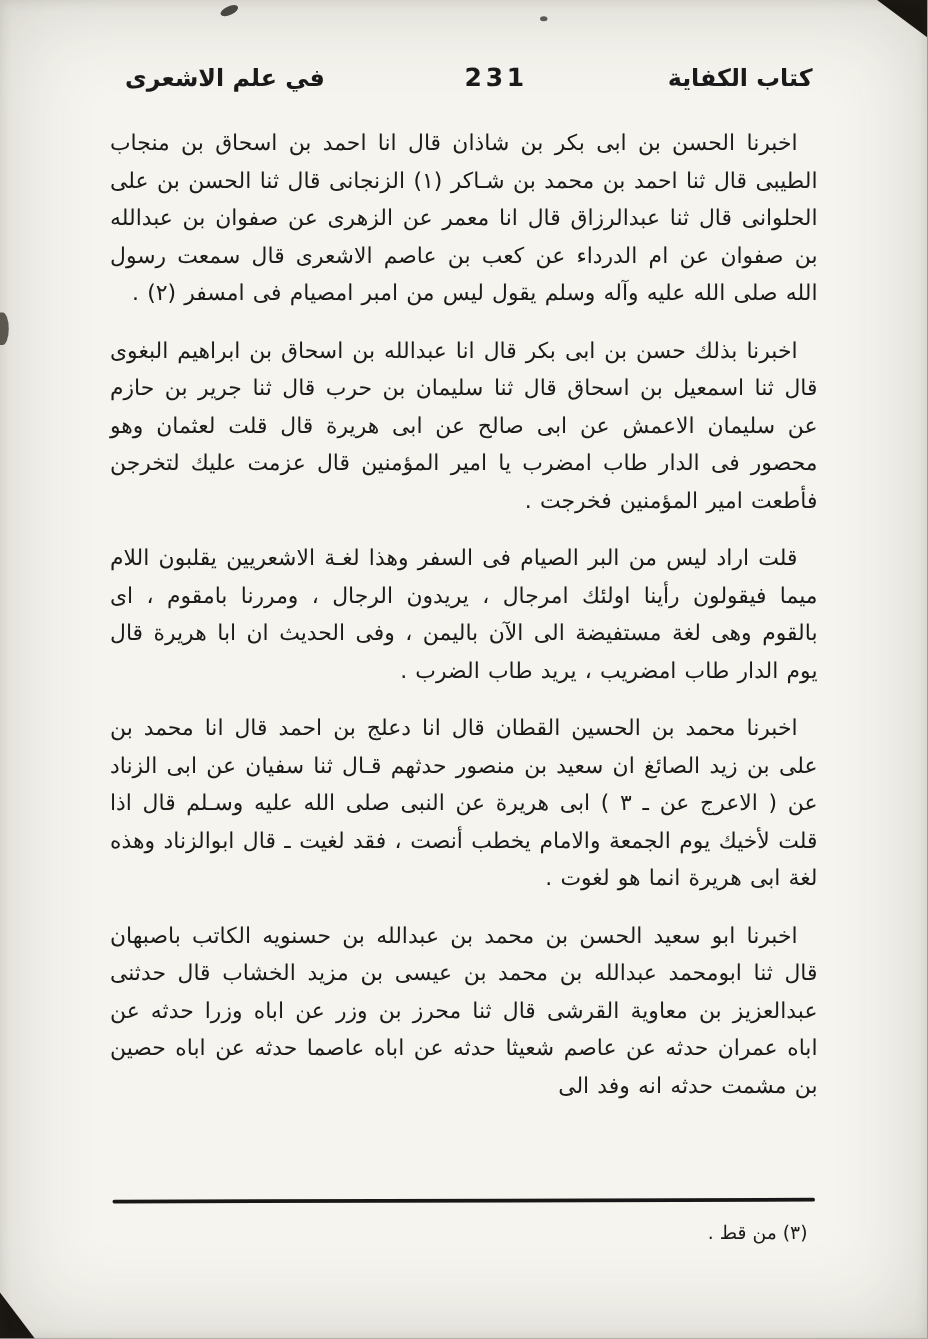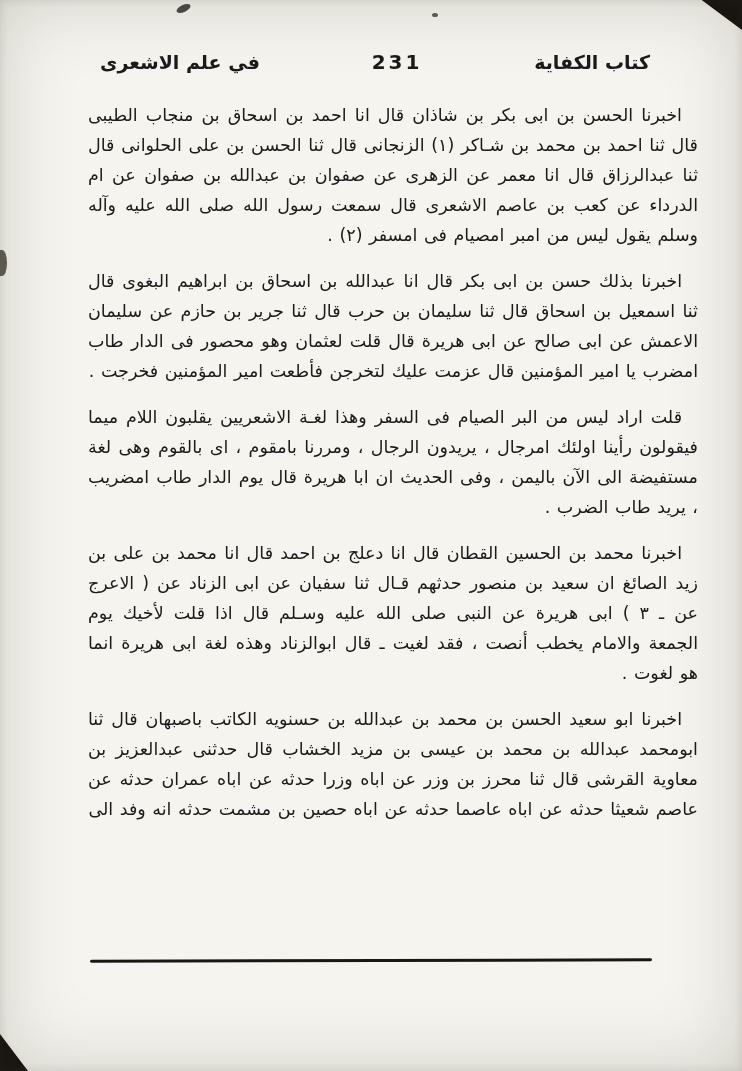--- a/index.html
+++ b/index.html
@@ -37,21 +37,21 @@
   }
   .header .title { letter-spacing: 0.5px; }
   .header .page-num {
     font-size: 20px;
     letter-spacing: 3px;
     font-weight: bold;
   }
 
   
   .body-text {
-    padding: 26px 44px 0 88px;
+    padding: 26px 88px 0 88px;
   }
   .body-text p {
     margin: 0 0 16px 0;
     font-size: 17.5px;
     line-height: 30px;
     text-align: justify;
     text-indent: 16px;
     word-spacing: 1px;
   }
 
@@ -128,20 +128,21 @@
   <div class="body-text">
     <p>اخبرنا الحسن بن ابى بكر بن شاذان قال انا احمد بن اسحاق بن منجاب الطيبى قال ثنا احمد بن محمد بن شـاكر (١) الزنجانى قال ثنا الحسن بن على الحلوانى قال ثنا عبدالرزاق قال انا معمر عن الزهرى عن صفوان بن عبدالله بن صفوان عن ام الدرداء عن كعب بن عاصم الاشعرى قال سمعت رسول الله صلى الله عليه وآله وسلم يقول ليس من امبر امصيام فى امسفر (٢) .</p>
     <p>اخبرنا بذلك حسن بن ابى بكر قال انا عبدالله بن اسحاق بن ابراهيم البغوى قال ثنا اسمعيل بن اسحاق قال ثنا سليمان بن حرب قال ثنا جرير بن حازم عن سليمان الاعمش عن ابى صالح عن ابى هريرة قال قلت لعثمان وهو محصور فى الدار طاب امضرب يا امير المؤمنين قال عزمت عليك لتخرجن فأطعت امير المؤمنين فخرجت .</p>
     <p>قلت اراد ليس من البر الصيام فى السفر وهذا لغـة الاشعريين يقلبون اللام ميما فيقولون رأينا اولئك امرجال ، يريدون الرجال ، ومررنا بامقوم ، اى بالقوم وهى لغة مستفيضة الى الآن باليمن ، وفى الحديث ان ابا هريرة قال يوم الدار طاب امضريب ، يريد طاب الضرب .</p>
     <p>اخبرنا محمد بن الحسين القطان قال انا دعلج بن احمد قال انا محمد بن على بن زيد الصائغ ان سعيد بن منصور حدثهم قـال ثنا سفيان عن ابى الزناد عن ( الاعرج عن ـ ٣ ) ابى هريرة عن النبى صلى الله عليه وسـلم قال اذا قلت لأخيك يوم الجمعة والامام يخطب أنصت ، فقد لغيت ـ قال ابوالزناد وهذه لغة ابى هريرة انما هو لغوت .</p>
     <p>اخبرنا ابو سعيد الحسن بن محمد بن عبدالله بن حسنويه الكاتب باصبهان قال ثنا ابومحمد عبدالله بن محمد بن عيسى بن مزيد الخشاب قال حدثنى عبدالعزيز بن معاوية القرشى قال ثنا محرز بن وزر عن اباه وزرا حدثه عن اباه عمران حدثه عن عاصم شعيثا حدثه عن اباه عاصما حدثه عن اباه حصين بن مشمت حدثه انه وفد الى</p>
   </div>
 
   <div class="footnote-rule"></div>
   <div class="footnotes">
+    <div class="fn-line">(٣) من قط .</div>
   </div>
 
   <div class="art art-corner-tr"></div>
   <div class="art art-speck-1"></div>
   <div class="art art-speck-2"></div>
   <div class="art art-left-blot"></div>
   <div class="art art-corner-bl"></div>
 
   <div class="vignette"></div>
 </div>

